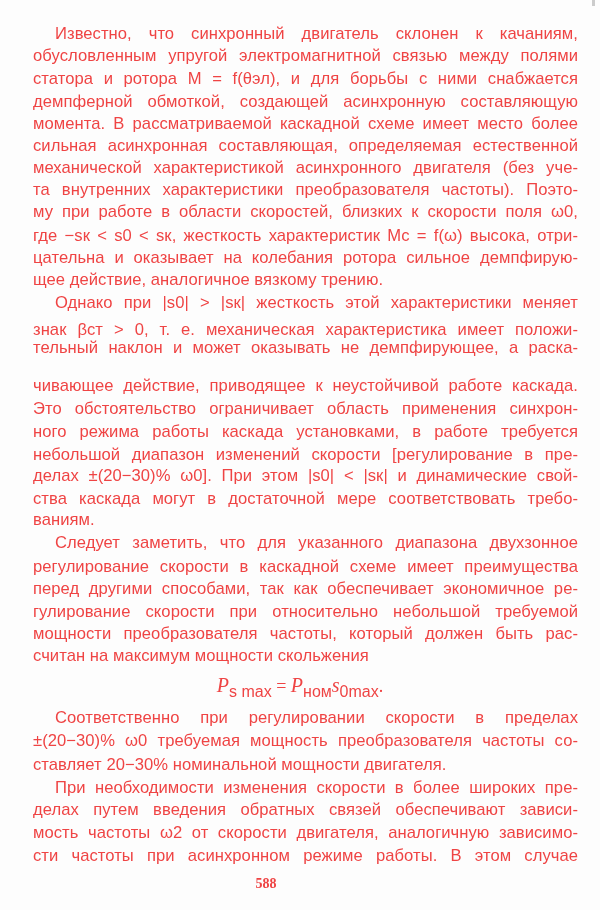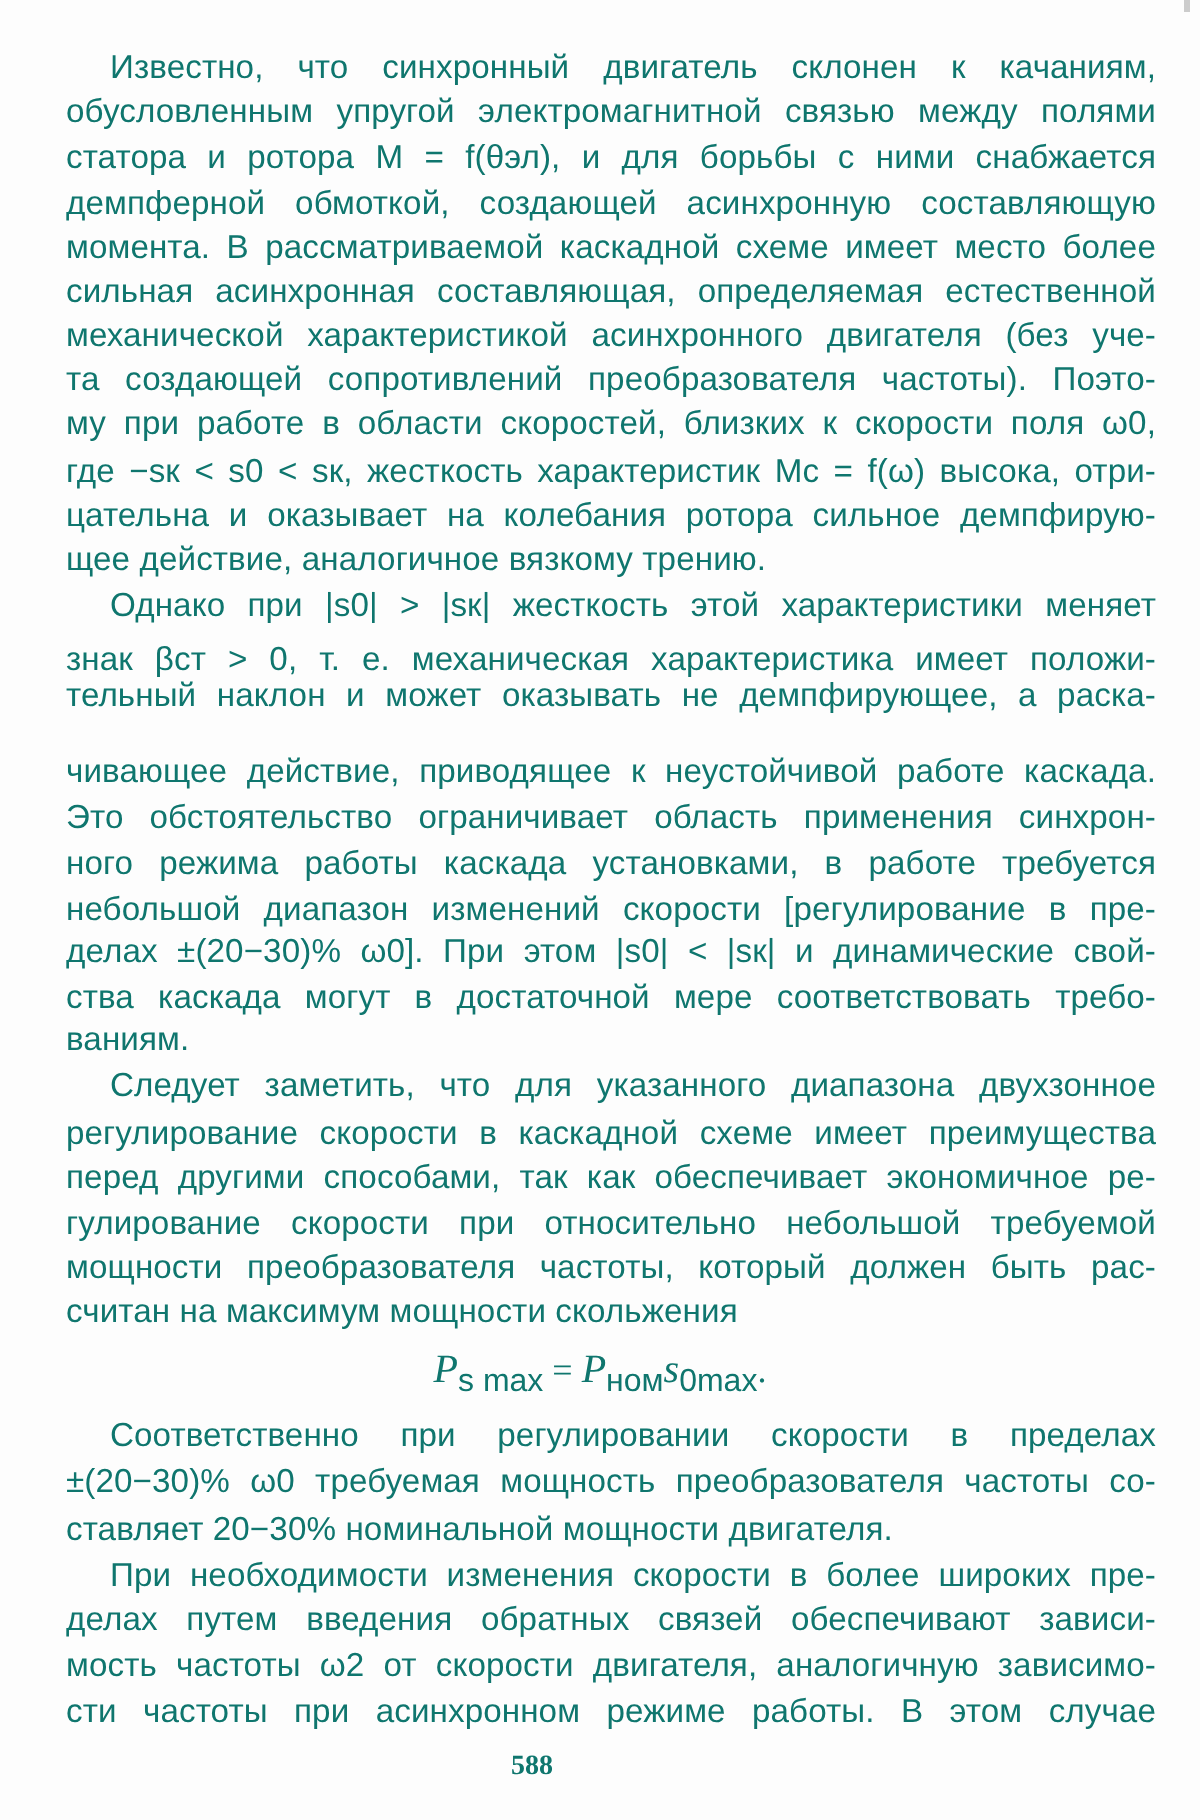--- a/index.html
+++ b/index.html
@@ -1,19 +1,19 @@
 <!DOCTYPE html>
 <html><head>
 <meta charset="utf-8">
 <style>
   html, body { margin: 0; padding: 0; background: #ffffff; }
   body { width: 600px; height: 910px; position: relative; overflow: hidden; }
   .page {
     position: absolute; left: 0; top: 0; width: 600px; height: 910px;
-    background: #fdfdfd; color: #0f766e;
+    background: #fdfdfd; color: #ef4444;
     font-family: "Liberation Sans", sans-serif;
   }
   .line {
     position: absolute; left: 33px; width: 545px;
     font-size: 16.6px; line-height: 20px; height: 20px;
     white-space: nowrap; text-align: justify; text-align-last: justify;
     letter-spacing: 0.05px;
   }
   .line.indent { left: 55px; width: 523px; }
   .line.last { text-align-last: left; }
@@ -36,21 +36,21 @@
 <div class="page">
   <div class="mark"></div>
   <div id="text-body">
       <div class="line indent" style="top: 24px;">Известно, что синхронный двигатель склонен к качаниям,</div>
       <div class="line" style="top: 46px;">обусловленным упругой электромагнитной связью между полями</div>
       <div class="line" style="top: 69px;">статора и ротора M = f(θэл), и для борьбы с ними снабжается</div>
       <div class="line" style="top: 92px;">демпферной обмоткой, создающей асинхронную составляющую</div>
       <div class="line" style="top: 114px;">момента. В рассматриваемой каскадной схеме имеет место более</div>
       <div class="line" style="top: 136px;">сильная асинхронная составляющая, определяемая естественной</div>
       <div class="line" style="top: 158px;">механической характеристикой асинхронного двигателя (без уче-</div>
-      <div class="line" style="top: 180px;">та создающей сопротивлений преобразователя частоты). Поэто-</div>
+      <div class="line" style="top: 180px;">та внутренних характеристики преобразователя частоты). Поэто-</div>
       <div class="line" style="top: 202px;">му при работе в области скоростей, близких к скорости поля ω0,</div>
       <div class="line" style="top: 226px;">где −sк &lt; s0 &lt; sк, жесткость характеристик Mс = f(ω) высока, отри-</div>
       <div class="line" style="top: 248px;">цательна и оказывает на колебания ротора сильное демпфирую-</div>
       <div class="line last" style="top: 270px;">щее действие, аналогичное вязкому трению.</div>
       <div class="line indent" style="top: 293px;">Однако при |s0| &gt; |sк| жесткость этой характеристики меняет</div>
       <div class="line" style="top: 320px;">знак βст &gt; 0, т. е. механическая характеристика имеет положи-</div>
       <div class="line" style="top: 338px;">тельный наклон и может оказывать не демпфирующее, а раска-</div>
       <div class="line" style="top: 376px;">чивающее действие, приводящее к неустойчивой работе каскада.</div>
       <div class="line" style="top: 399px;">Это обстоятельство ограничивает область применения синхрон-</div>
       <div class="line" style="top: 422px;">ного режима работы каскада установками, в работе требуется</div>

